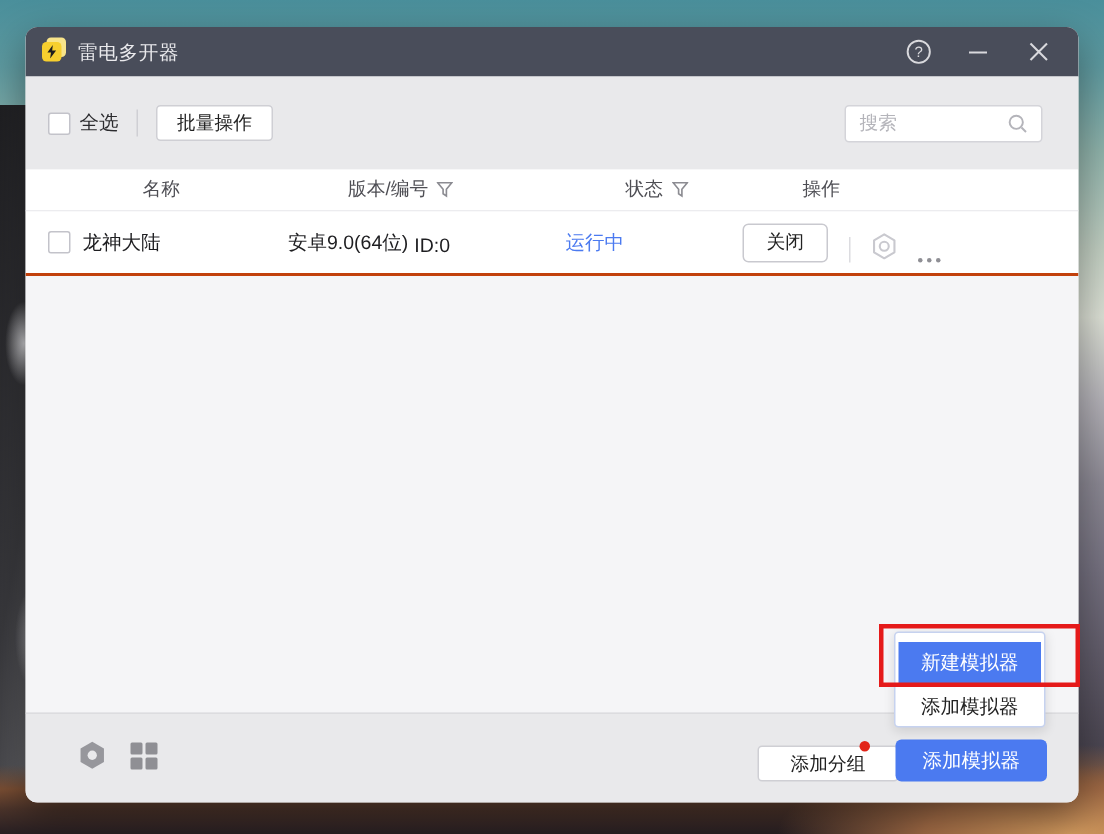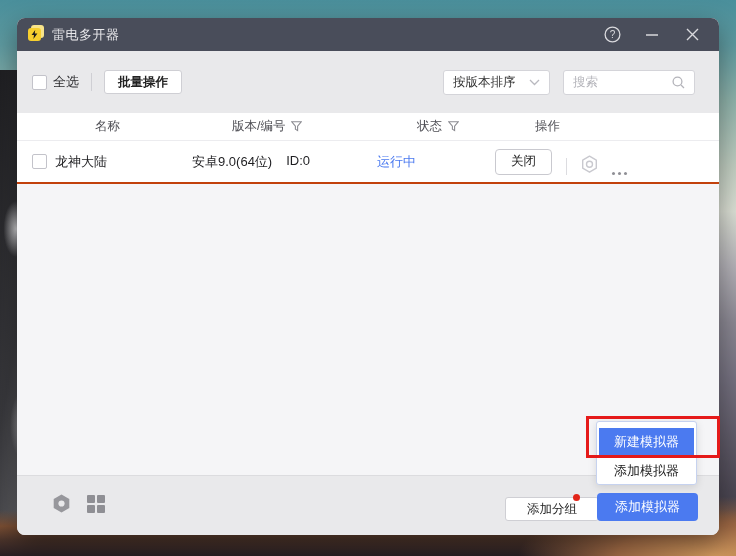--- a/index.html
+++ b/index.html
@@ -36,41 +36,41 @@
   .app-title { color:#e9e9ec; font-size:13px; margin-left:8px; letter-spacing:.5px; }
   .tb-right { margin-left:auto; display:flex; align-items:center; gap:14px; margin-right:14px; }
   .tb-btn { width:26px; height:24px; display:flex; align-items:center; justify-content:center; cursor:default; }
 
   
   .toolbar { height:62px; background:#e9e9eb; display:flex; align-items:center; padding:0 24px 0 15px; flex:0 0 auto; }
   .checkbox { width:15px; height:15px; background:#fff; border:1px solid #c3c3ca; border-radius:2px; }
   .lbl { font-size:13px; color:#2b2b2e; }
   .toolbar .lbl { margin-left:6px; }
   .vdiv { width:1px; height:18px; background:#cfcfd4; margin:0 12px; }
-  .btn-plain { background:#fff; border:1px solid #cfcfd4; border-radius:3px; height:24px; padding:0 13px; font-size:12.5px; color:#222; display:flex; align-items:center;font-weight:bold; }
+  .btn-plain { background:#fff; border:1px solid #cfcfd4; border-radius:3px; height:24px; padding:0 13px; font-size:12.5px; color:#222; display:flex; align-items:center; }
   .toolbar-right { margin-left:auto; display:flex; align-items:center; gap:13px; }
   .dropdown { width:107px; height:25px; background:#fff; border:1px solid #d4d4d9; border-radius:3px; display:flex; align-items:center; padding:0 9px; }
   .dropdown span { font-size:12.5px; color:#333; }
   .dropdown .chev { margin-left:auto; }
   .searchbox { width:132px; height:25px; background:#fff; border:1px solid #d4d4d9; border-radius:3px; display:flex; align-items:center; padding:0 9px; }
   .searchbox input { border:none; outline:none; width:90px; font-size:12.5px; color:#333; font-family:inherit; background:transparent; }
   .searchbox input::placeholder { color:#b4b4ba; }
   .searchbox .mag { margin-left:auto; }
 
   
   .thead { height:28px; background:#fff; border-bottom:1px solid #ececef; display:flex; align-items:center; font-size:12.5px; color:#4e4e54; flex:0 0 auto;padding-left:40px; }
   .col-name { width:175px; padding-left:38px; display:flex; align-items:center; gap:5px; }
   .col-ver { width:185px; display:flex; align-items:center; gap:6px; }
   .col-status { width:118px; display:flex; align-items:center; gap:6px; }
   .col-ops { flex:1; display:flex; align-items:center; }
   .trow { height:43px; background:#fff; border-bottom:2px solid #c2410c; display:flex; align-items:center; flex:0 0 auto; }
   .trow .checkbox { position:absolute; left:15px; }
   .rowwrap { position:relative; display:flex; align-items:center; width:100%; height:100%; }
   .name-cell { width:175px; padding-left:38px; font-size:13px; color:#1e1e21; }
-  .ver-cell { width:185px; font-size:13px; color:#1e1e21; display:flex; gap:14px; }
+  .ver-cell { width:185px; font-size:13px; color:#1e1e21; display:flex; gap:4px;align-items:flex-end; }
   .status-cell { width:118px; font-size:13px; }
   .ops-cell { flex:1; display:flex; align-items:flex-end; }
   .btn-close { width:57px; height:26px; background:#fff; border:1px solid #c9c9cf; border-radius:4px; font-size:12.5px; color:#222; display:flex; align-items:center; justify-content:center; }
   .ops-div { width:1px; height:17px; background:#dcdce0; margin:0 12px 0 14px; }
   .dots { display:flex; gap:3px; margin-left:12px; }
   .dots i { width:3px; height:3px; border-radius:50%; background:#8f8f95; }
 
   .content { flex:1; background:#f5f5f7; }
 
   
@@ -134,28 +134,20 @@
       </div>
     </div>
   </div>
 
   <div class="toolbar">
     <div class="checkbox"></div>
     <span class="lbl">全选</span>
     <div class="vdiv"></div>
     <button class="btn-plain">批量操作</button>
     <div class="toolbar-right">
-      <div class="dropdown">
-        <span>按版本排序</span>
-        <span class="chev">
-          <svg width="11" height="7" viewBox="0 0 11 7">
-              <path d="M1 1 L5.5 5.5 L10 1" fill="none" stroke="#b9b9bf" stroke-width="1.3"></path>
-            </svg>
-        </span>
-      </div>
       <div class="searchbox">
         <input placeholder="搜索" style="">
         <span class="mag">
           <svg width="13" height="13" viewBox="0 0 13 13">
             <circle cx="5.5" cy="5.5" r="4.4" fill="none" stroke="#b4b4ba" stroke-width="1.3"></circle>
             <line x1="9" y1="9" x2="12" y2="12" stroke="#b4b4ba" stroke-width="1.3"></line>
           </svg>
         </span>
       </div>
     </div>

